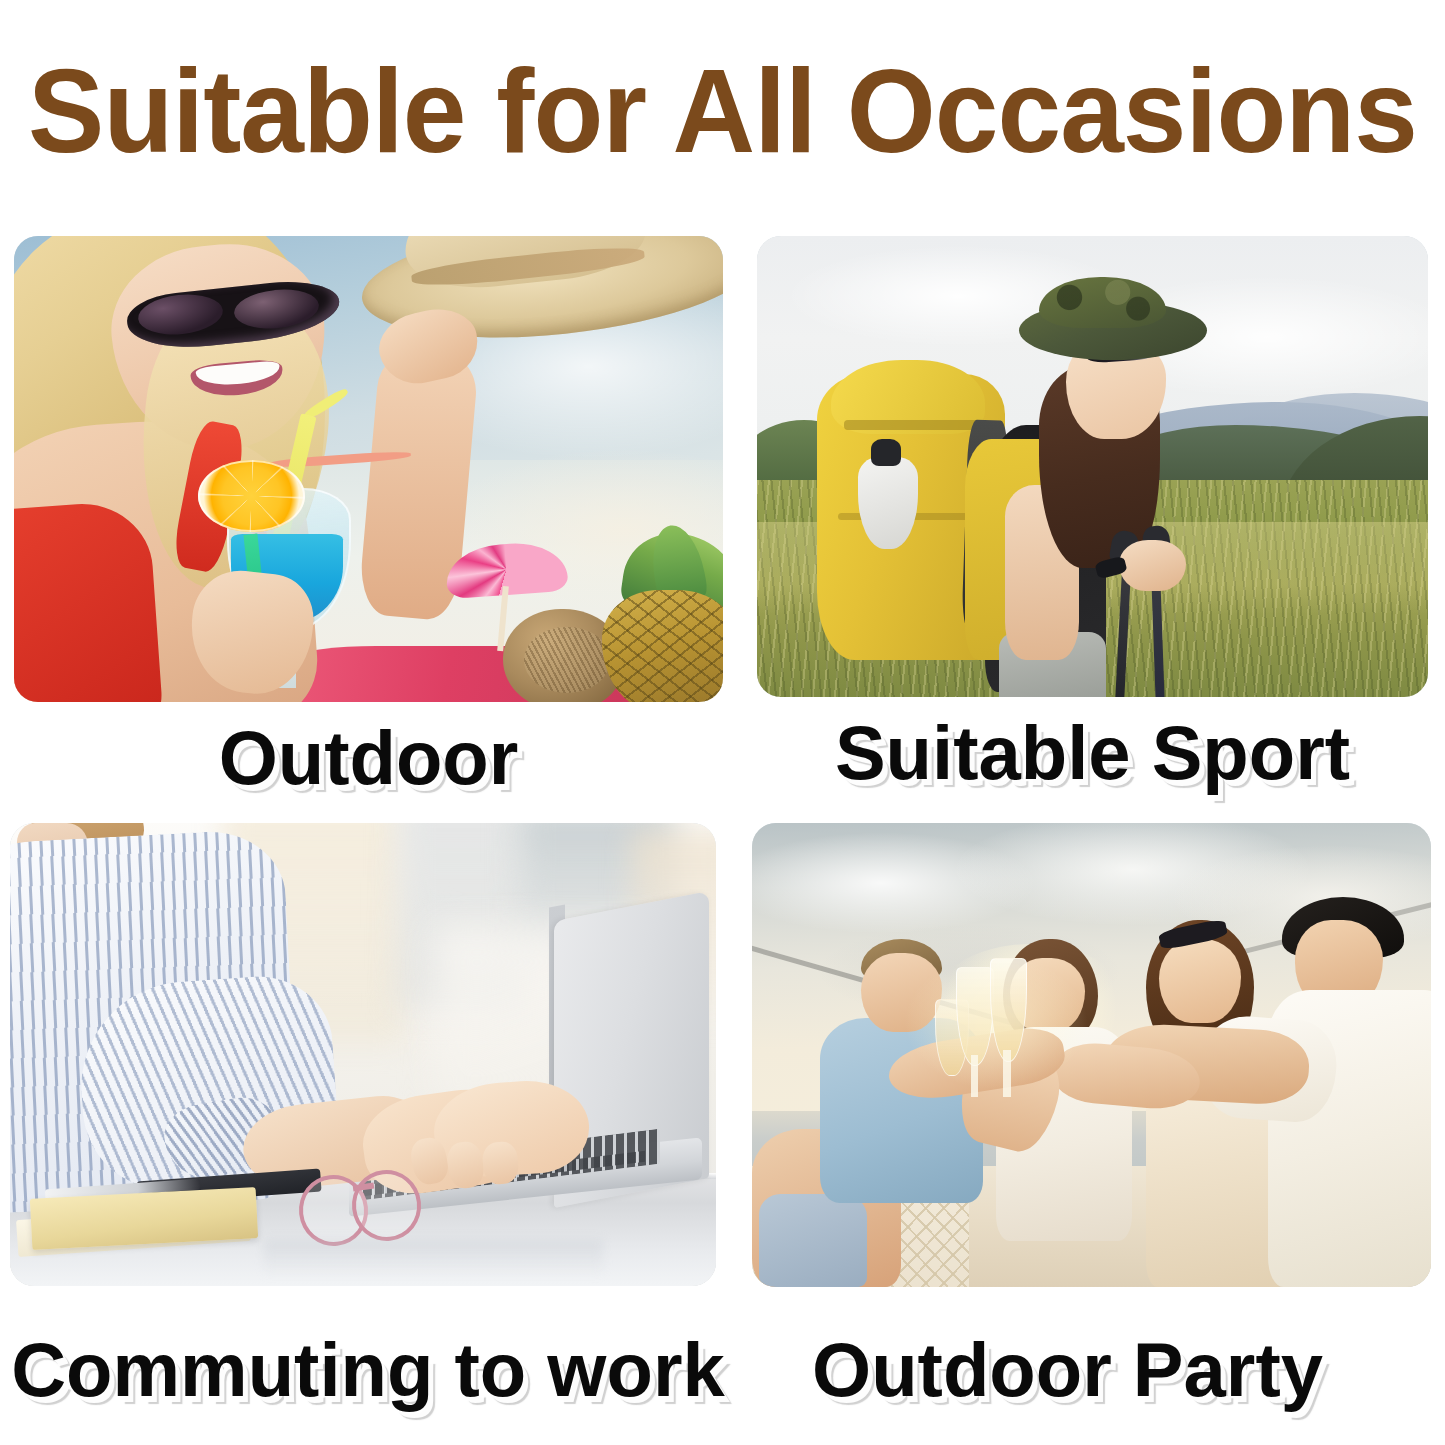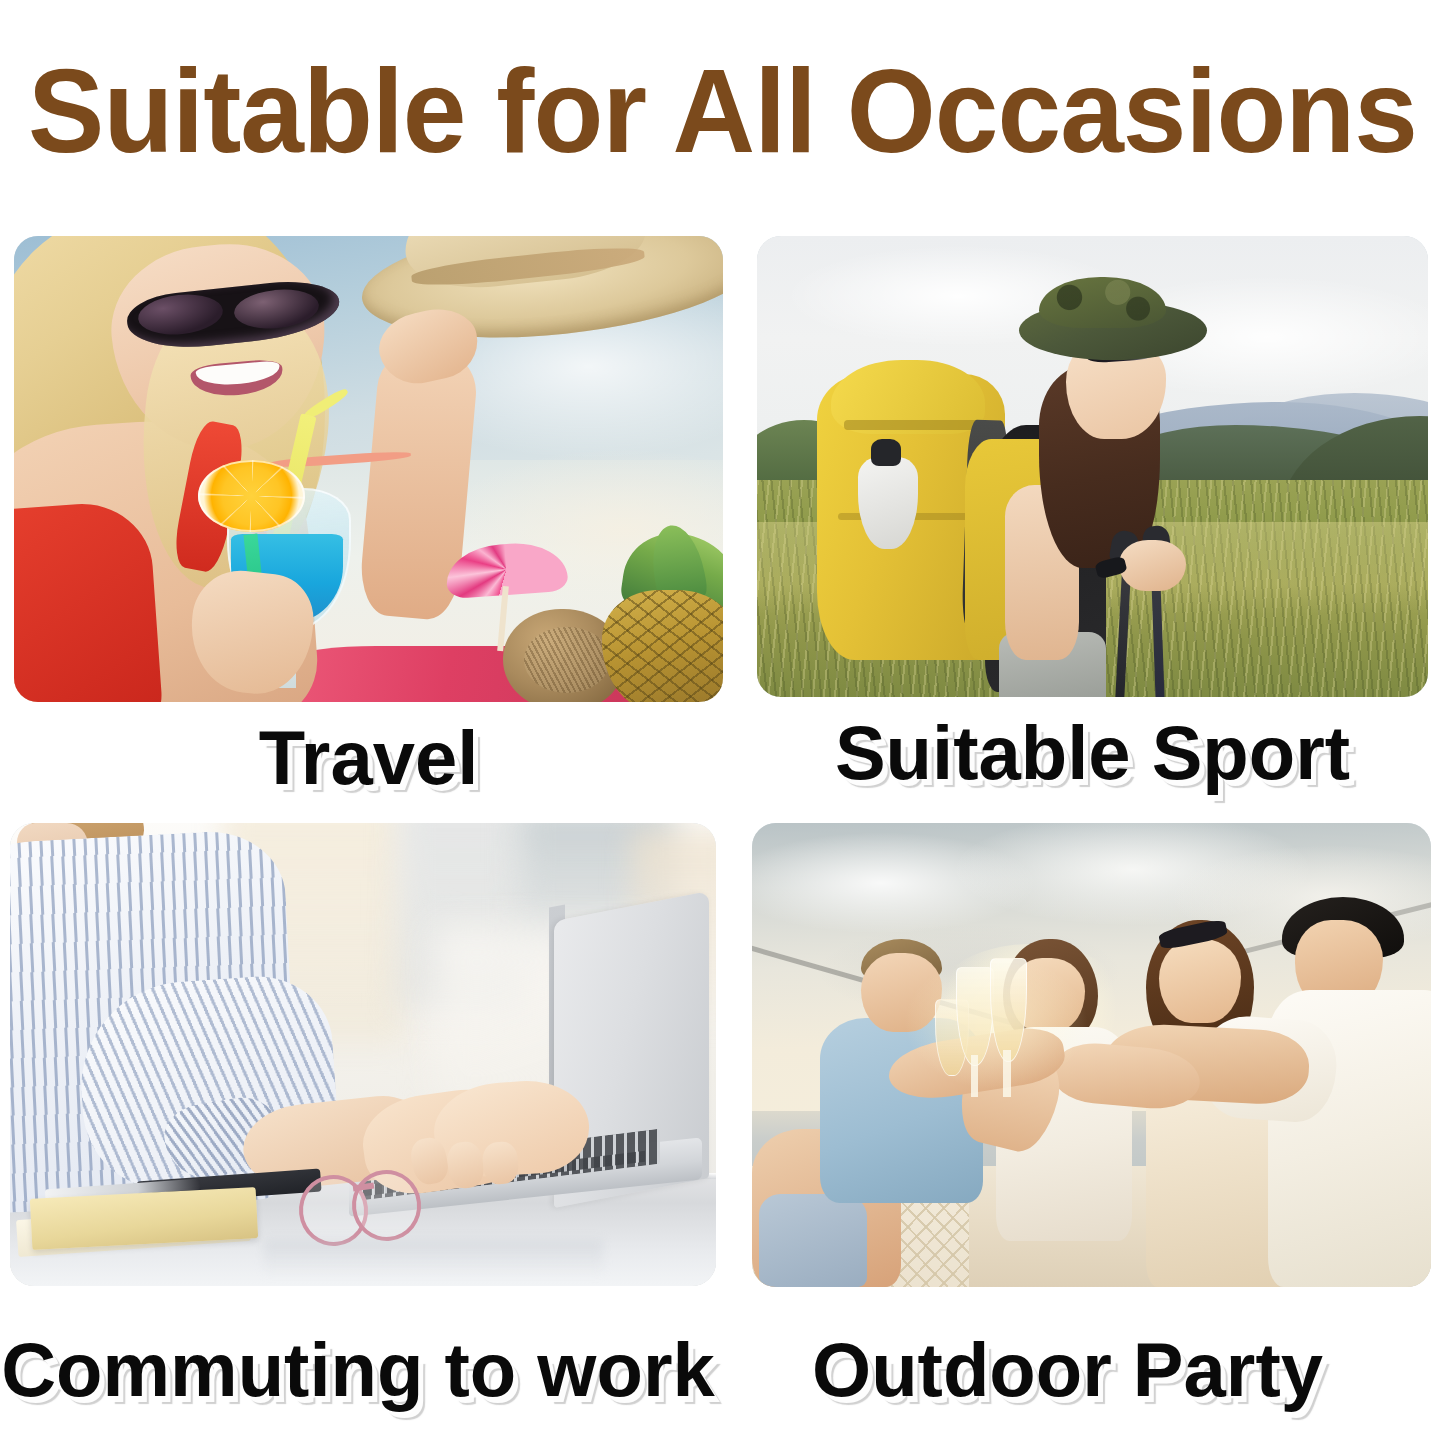--- a/index.html
+++ b/index.html
@@ -48,21 +48,21 @@
     font-family:"Liberation Sans Narrow","Liberation Sans",sans-serif;
     font-weight:700;
     color:#0a0a0a;
     white-space:nowrap;
     text-shadow: 5px 6px 0 rgba(255,255,255,0.95),
                  7px 8px 1px rgba(170,170,170,0.55);
     letter-spacing:0px;
   }
   .cap-tl{left:14px;  top:714px;  width:709px; text-align:center; font-size:76px;}
   .cap-tr{left:757px; top:709px;  width:671px; text-align:center; font-size:76px;}
-  .cap-bl{left:0px;   top:1326px; width:716px; text-align:center; font-size:76px;}
+  .cap-bl{left:0px;   top:1326px; width:716px; text-align:center; font-size:76px;padding-left:10px;}
   .cap-br{left:728px; top:1326px; width:679px; text-align:center; font-size:76px;}
 
   
   .p1-sky{left:0;top:0;width:100%;height:62%;
     background:linear-gradient(170deg,#9dbed4 0%,#b6cfdc 30%,#cfdde3 58%,#e2e9e8 100%);}
   .p1-sky2{left:0;top:48%;width:100%;height:52%;
     background:linear-gradient(180deg,#dfe7e6 0%,#eef1ec 40%,#f3eee4 100%);}
   .p1-blur1{left:52%;top:8%;width:58%;height:40%;border-radius:50%;
     background:radial-gradient(ellipse at center,rgba(255,255,255,.75),rgba(255,255,255,0) 70%);}
   .p1-blur2{left:60%;top:46%;width:52%;height:34%;border-radius:50%;
@@ -543,21 +543,21 @@
       <div class="ly p1-liquid"></div>
       <div class="ly p1-straw-g"></div>
       <div class="ly p1-stem"></div>
       <div class="ly p1-orange"></div>
       <div class="ly p1-orange-seg"></div>
       <div class="ly p1-holdhand"></div>
       <div class="ly p1-umb"></div>
       <div class="ly p1-umbstick"></div>
     </div>
   </div>
-  <div class="caption cap-tl">Travel</div>
+  <div class="caption cap-tl">Outdoor</div>
 
   <div class="cell cell-tr">
     <div class="photo">
       <div class="ly p2-sky"></div>
       <div class="ly p2-cloud1"></div>
       <div class="ly p2-cloud2"></div>
       <div class="ly p2-mtn-far"></div>
       <div class="ly p2-mtn-far2"></div>
       <div class="ly p2-mtn-mid"></div>
       <div class="ly p2-mtn-mid2"></div>

